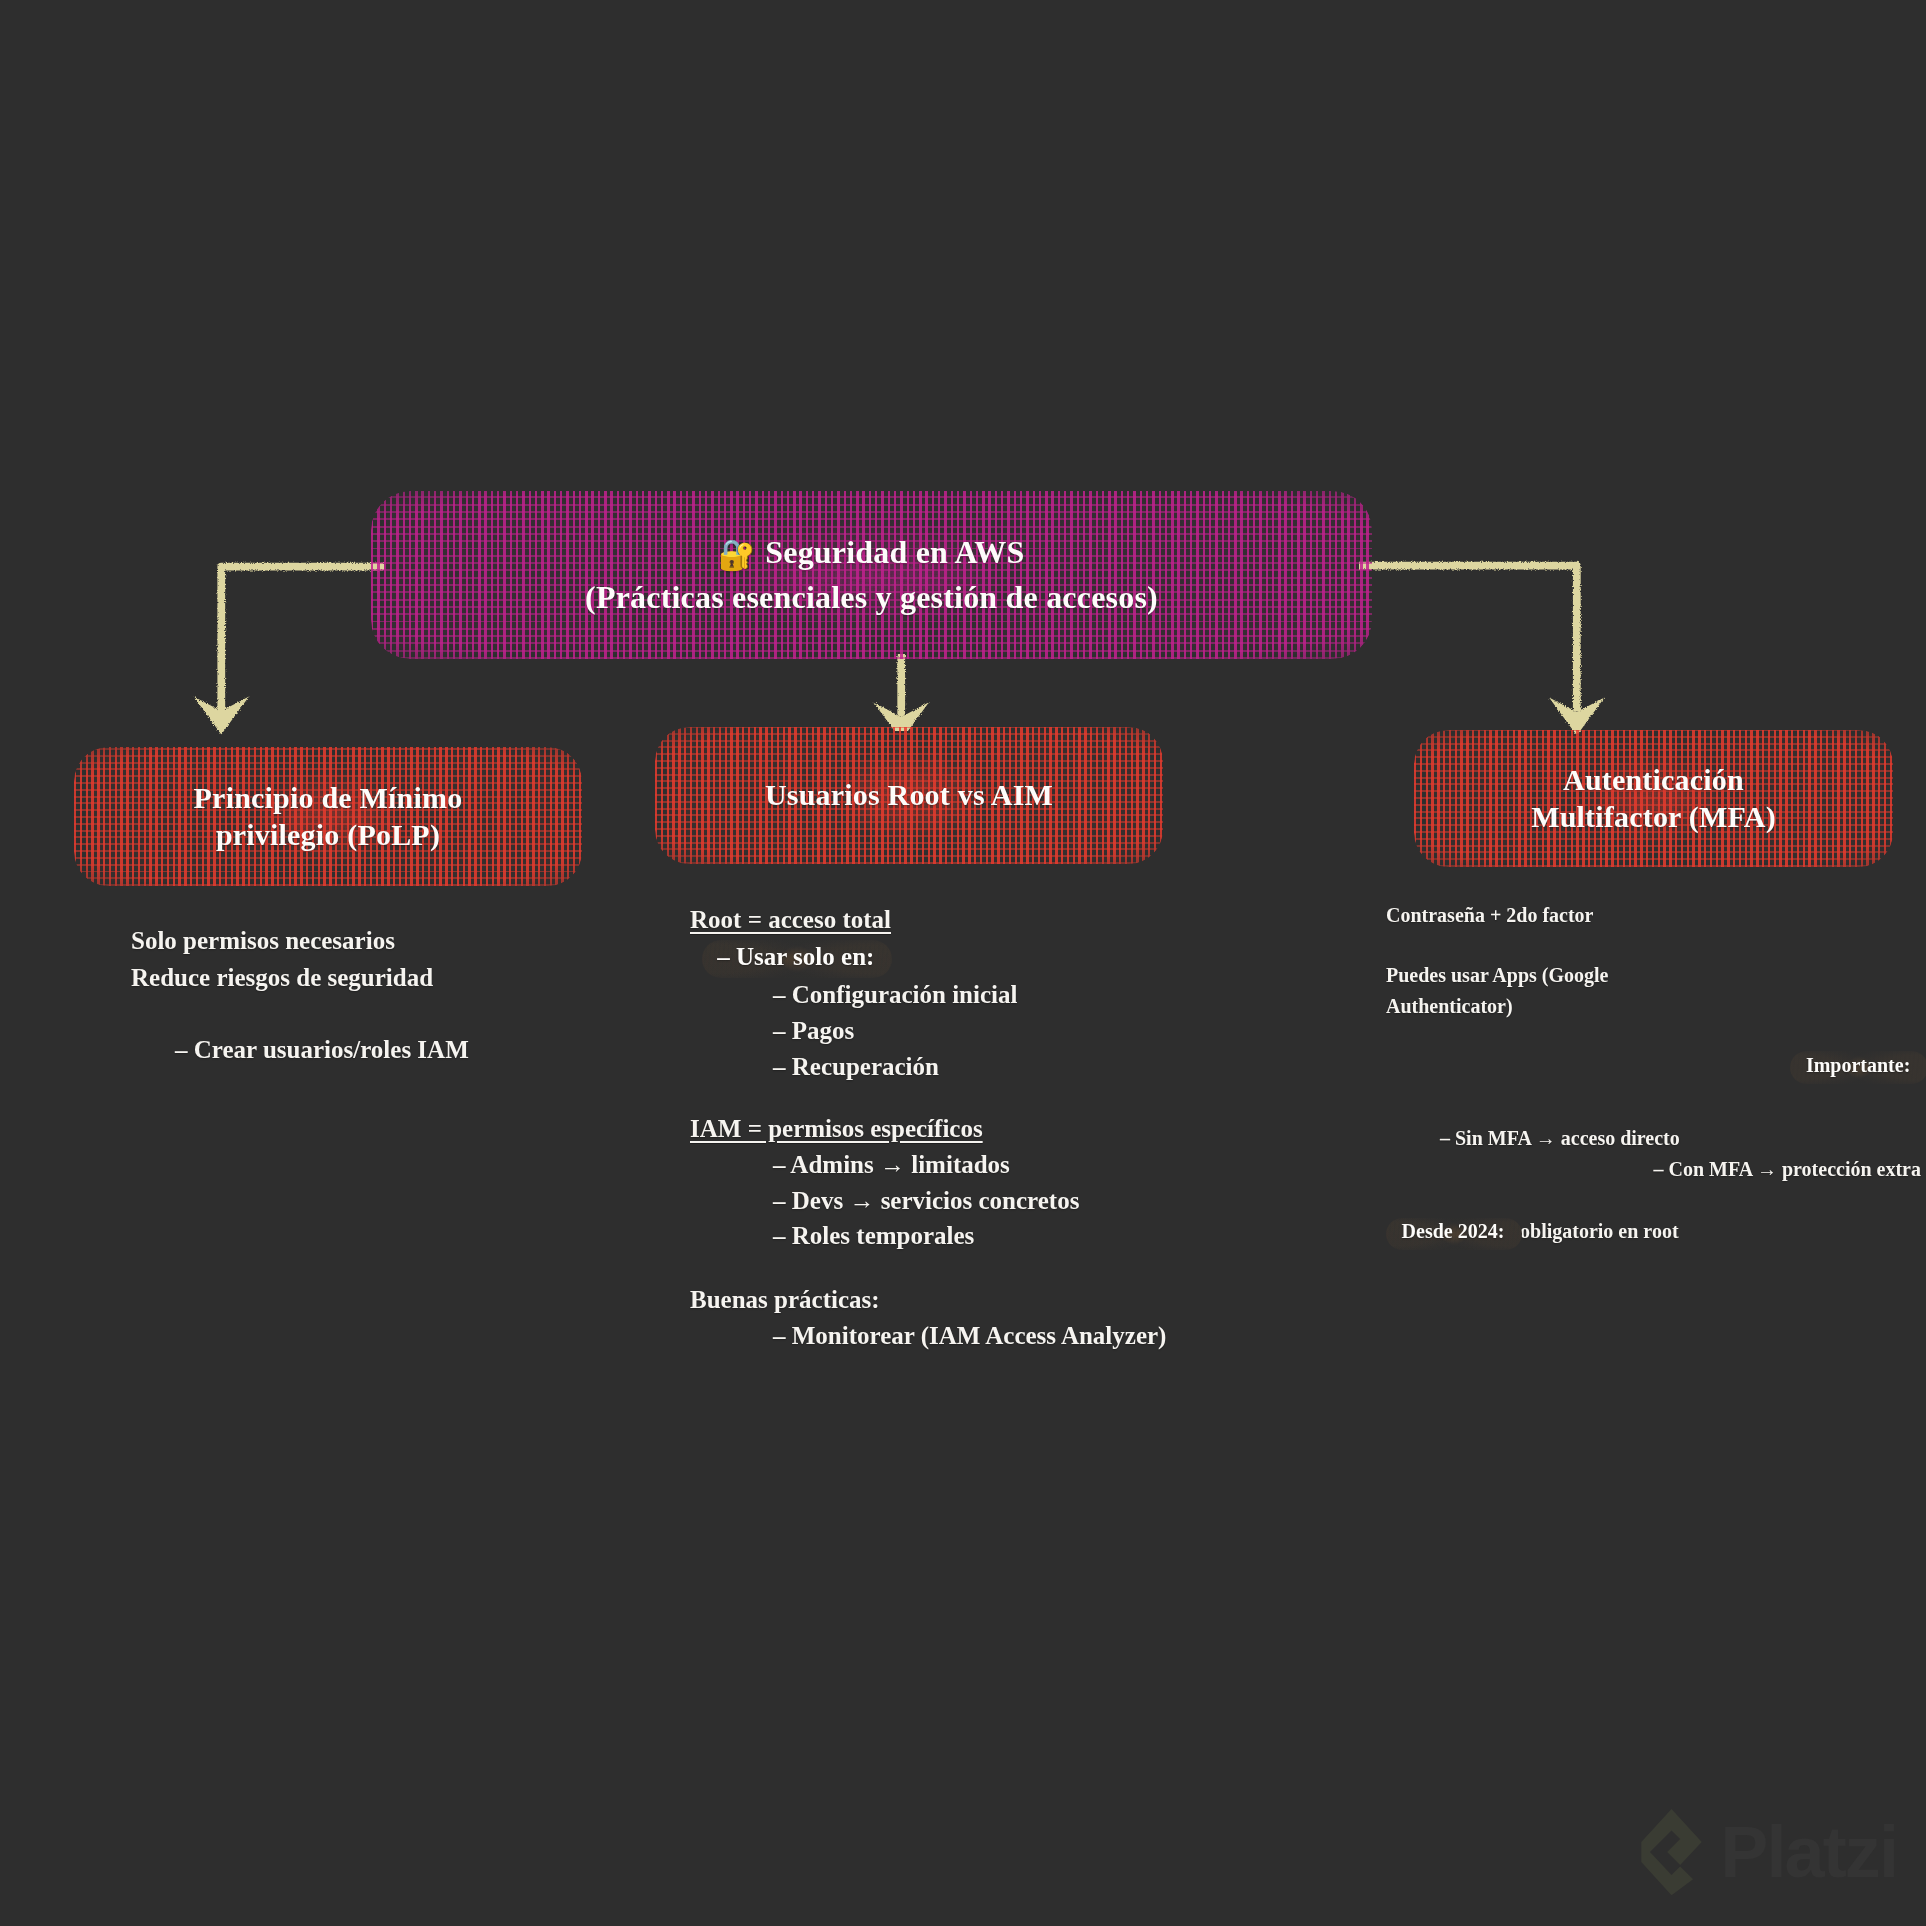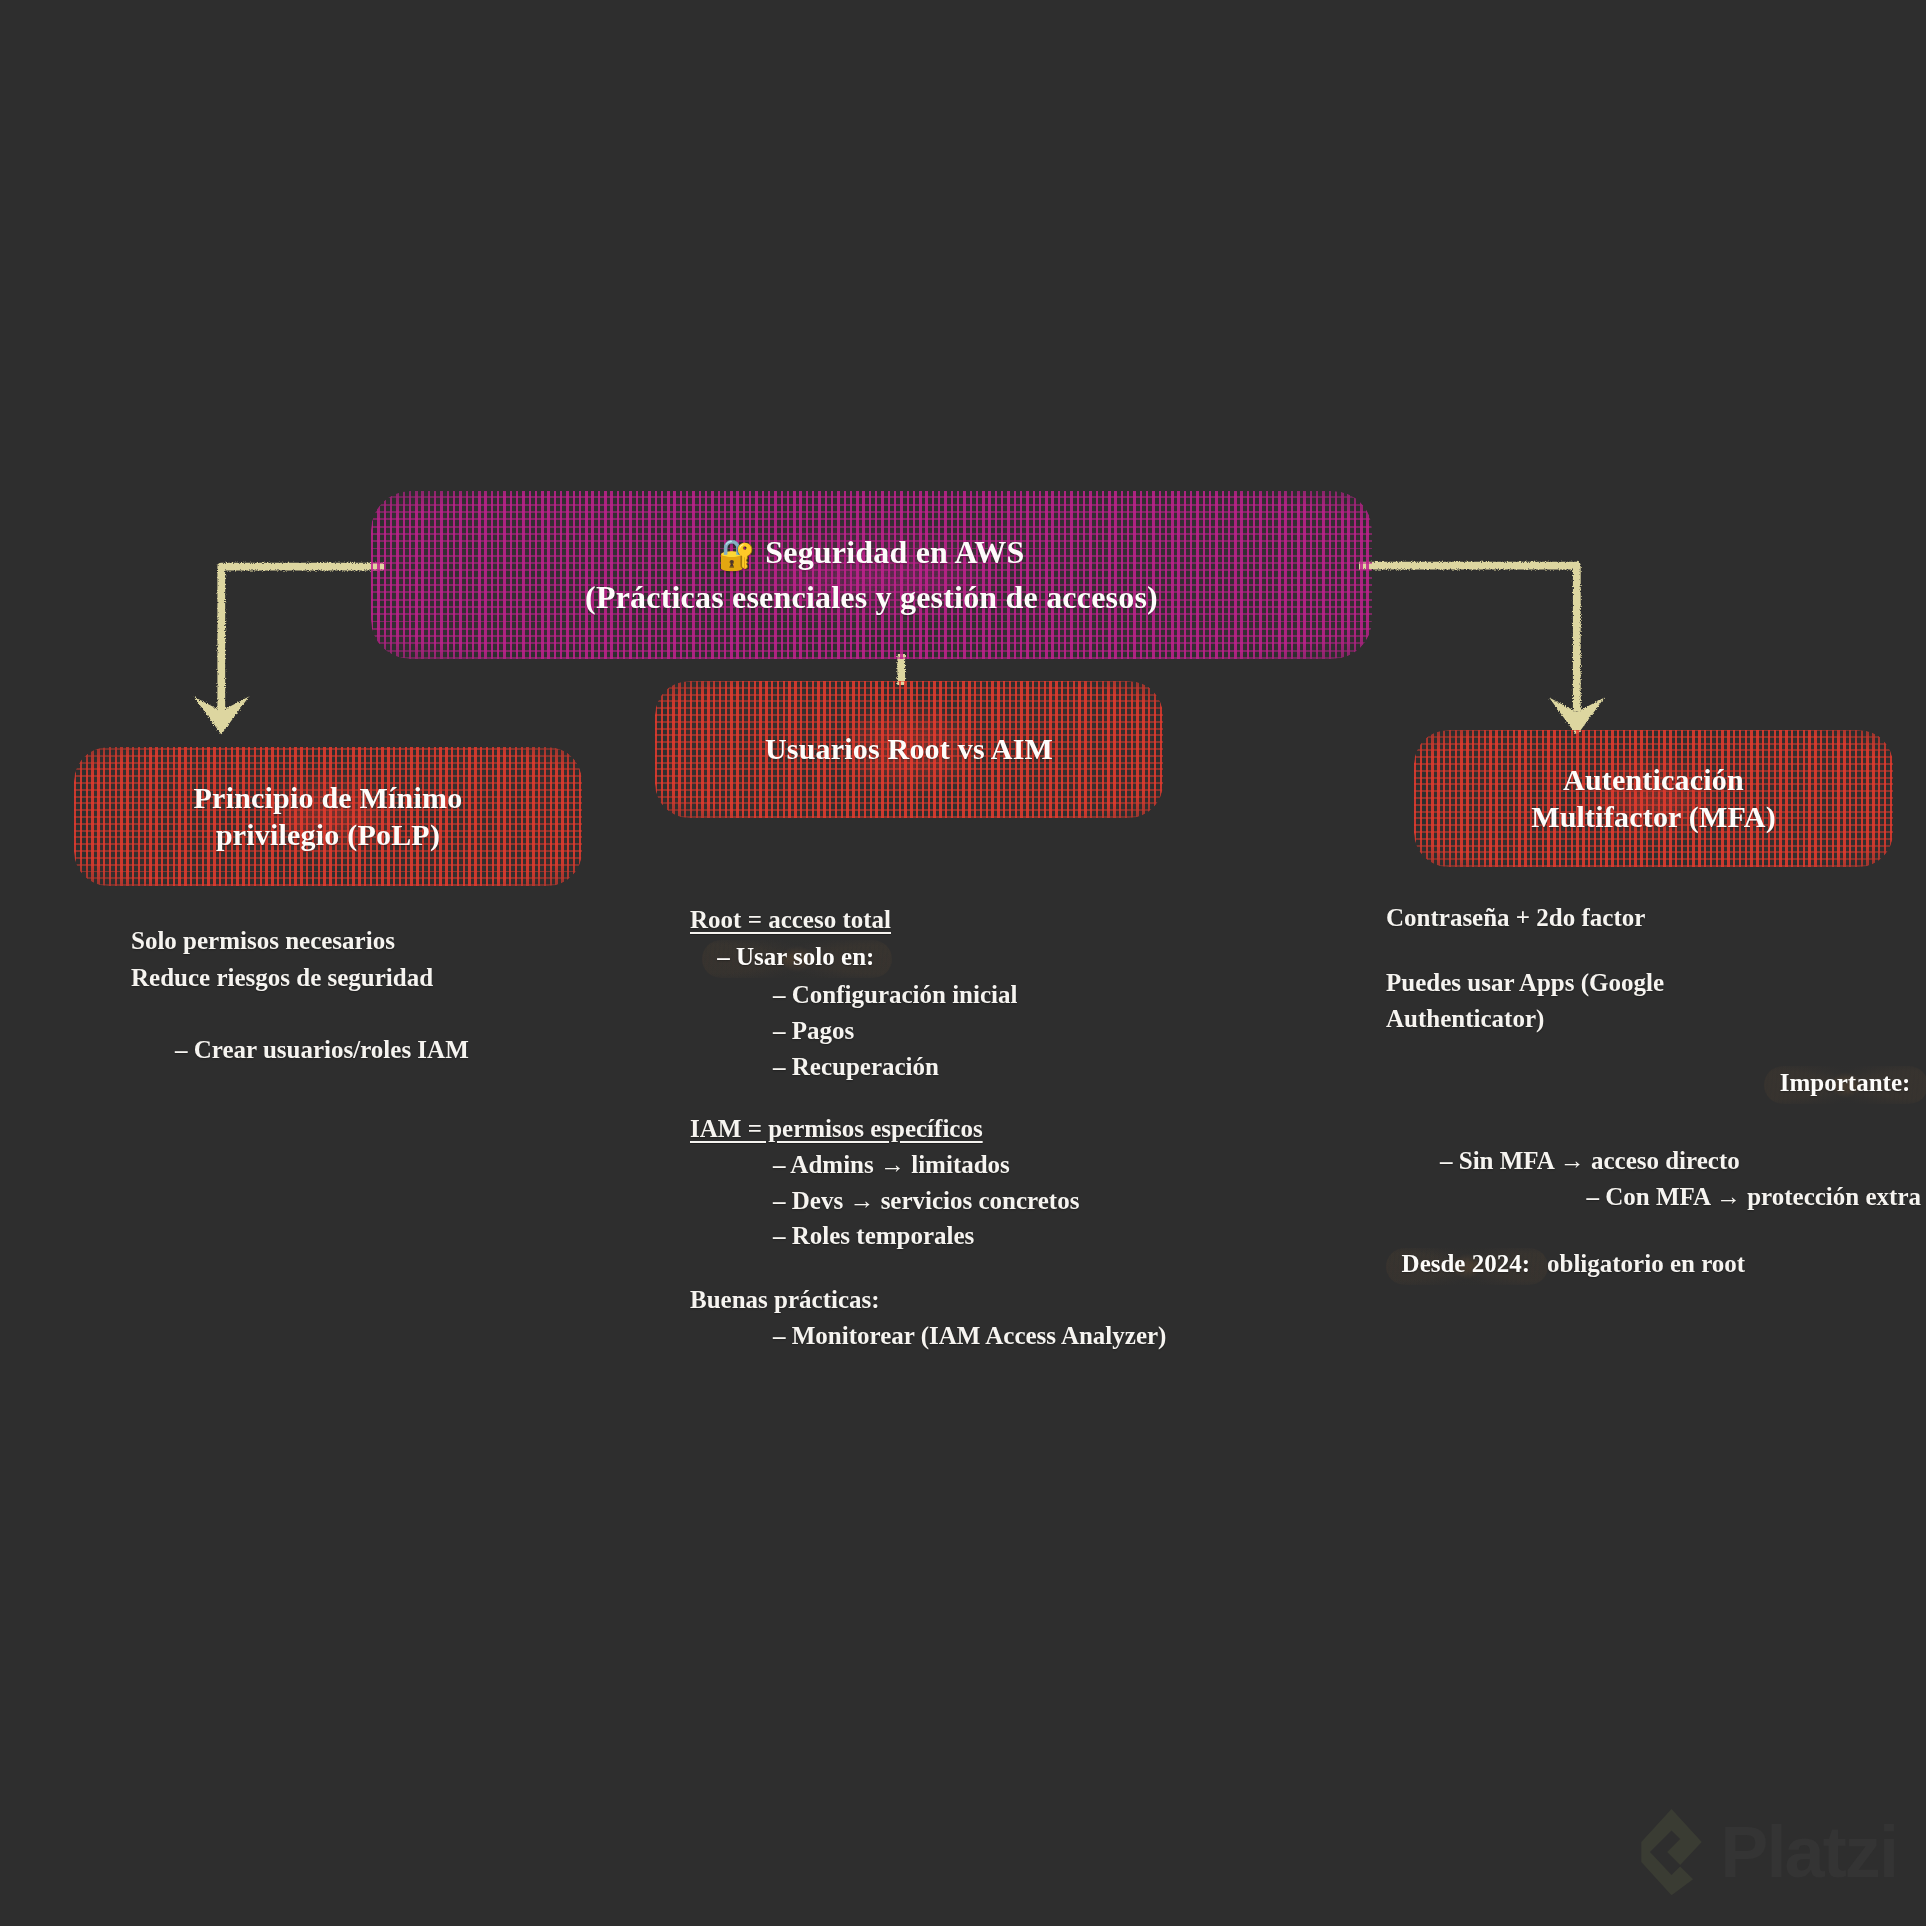--- a/index.html
+++ b/index.html
@@ -164,21 +164,21 @@
     </div>
   </div>
 
   <div class="col" style="left:131px;top:927px;width:535px;font-size:25px;">
     <div class="line" style="margin-bottom:8.8px;">Solo permisos necesarios</div>
     <div class="line" style="margin-bottom:8.8px;">Reduce riesgos de seguridad</div>
     <div style="height:35px;"></div>
     <div class="line" style="margin-left:44px;">– Crear usuarios/roles IAM</div>
   </div>
 
-  <div class="node" style="left:666px;top:685px;width:486px;height:129px;font-size:30px;">
+  <div class="node" style="left:666px;top:731px;width:486px;height:129px;font-size:30px;">
     <div class="brush brush-red"></div>
     <div style="position:relative;">
       <div>Usuarios Root vs AIM</div>
     </div>
   </div>
 
   <div class="col" style="left:690px;top:906px;width:681px;font-size:25px;">
     <div class="line u" style="margin-bottom:7.8px;">Root = acceso total</div>
     <div class="line" style="margin-left:16.5px;margin-bottom:7.8px;">
       <span class="hl">– Usar solo en:</span>
@@ -201,21 +201,21 @@
   </div>
 
   <div class="node" style="left:1425px;top:734px;width:457px;height:129px;font-size:30px;">
     <div class="brush brush-red"></div>
     <div style="position:relative;">
       <div>Autenticación</div>
       <div>Multifactor (MFA)</div>
     </div>
   </div>
 
-  <div class="col" style="left:1386px;top:904px;width:535px;font-size:25px;">
+  <div class="col" style="left:1386px;top:904px;width:535px;font-size:20px;">
     <div class="line">Contraseña + 2do factor</div>
 
     <div style="height:37px;"></div>
 
     <div class="line" style="margin-bottom:7.8px;">Puedes usar Apps (Google</div>
     <div class="line">Authenticator)</div>
 
     <div style="height:35px;"></div>
 
     <div class="line" style="margin-left:4.9px;text-align:right;">

